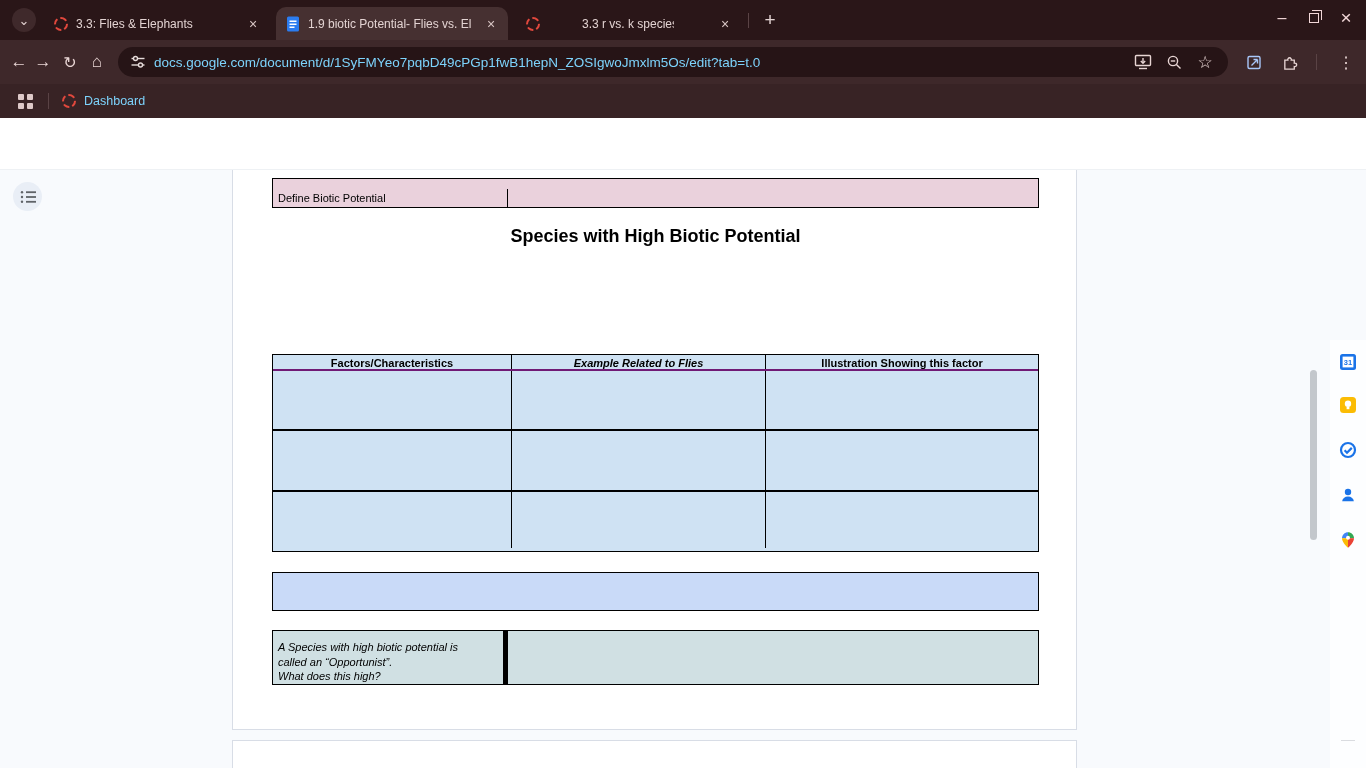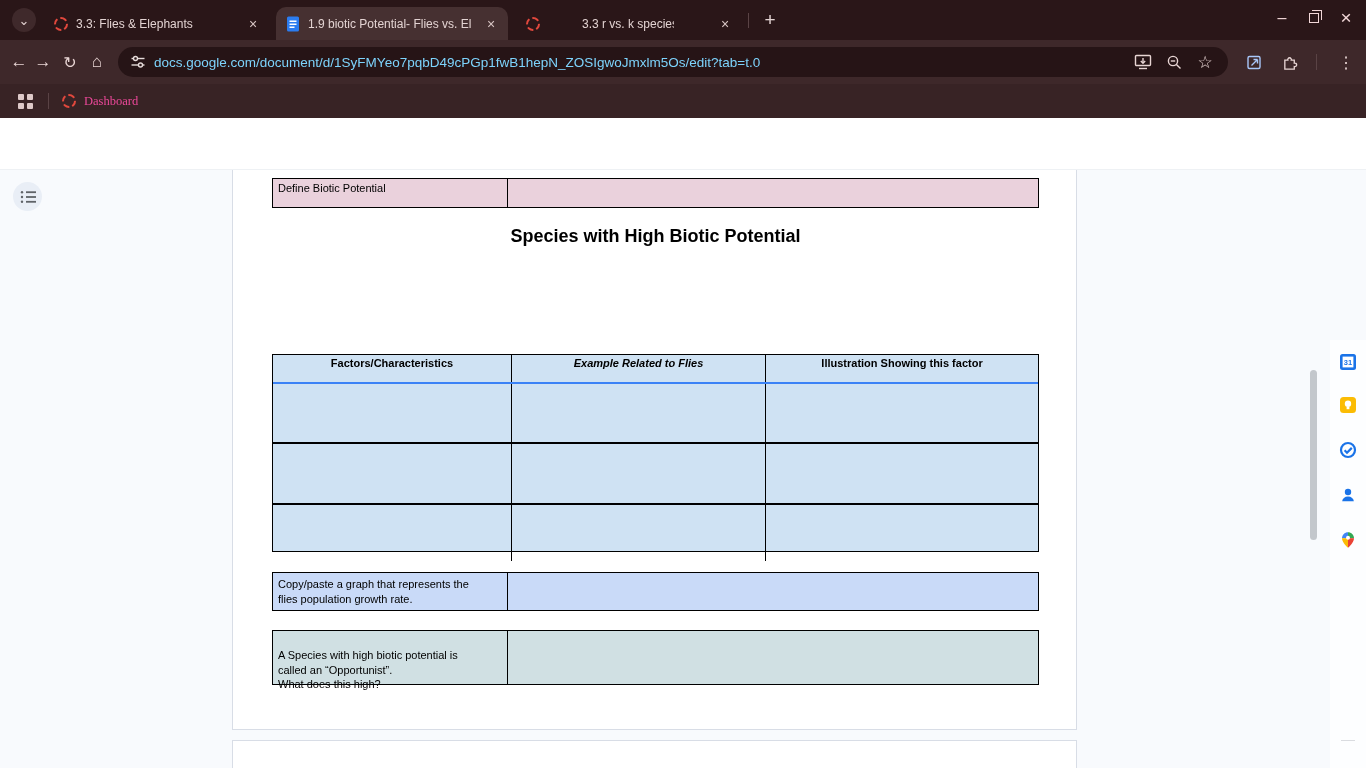--- a/index.html
+++ b/index.html
@@ -39,21 +39,21 @@
   .urltext { font-size:13.5px; margin-left:8px; white-space:nowrap; overflow:hidden; }
   .pill-icon { position:absolute; top:0; height:44px; width:24px; display:flex; align-items:center; justify-content:center; }
   .toolsep { position:absolute; left:1316px; top:14px; width:1px; height:16px; background:#5a4345; }
 
   
   .bookmarks { position:absolute; left:0; top:84px; width:100%; height:34px; background:#382325; }
   .appsgrid { position:absolute; left:18px; top:10px; display:grid; grid-template-columns:6px 6px; gap:3px; }
   .appsgrid span { width:6px; height:6px; background:#ddc9c8; border-radius:1px; }
   .bmsep { position:absolute; left:48px; top:9px; width:1px; height:16px; background:#5a4345; }
   .bookmark { position:absolute; left:62px; top:6px; height:22px; display:flex; align-items:center; gap:8px;
-    color:#ec4899; font-size:12.5px;font-family:Liberation Serif, serif; }
+    color:#7dd3fc; font-size:12.5px; }
 
   
   .docsheader { position:absolute; left:0; top:118px; width:100%; height:52px; background:#ffffff;
     border-bottom:1px solid #eef1f4; }
   .docslogo { position:absolute; left:18px; top:130px; }
   .doctitle { position:absolute; left:56px; top:130px; font-size:15.5px; color:#1f1f1f; white-space:nowrap; }
   .badge-viewonly { position:absolute; left:366px; top:130px; width:21px; height:20px; background:#f9ab00;
     border-radius:4px; display:flex; align-items:center; justify-content:center; }
   .hdr-ic { position:absolute; top:129px; width:22px; height:22px; display:flex; align-items:center;
     justify-content:center; color:#444746; }
@@ -81,44 +81,44 @@
   .content { position:absolute; left:0; top:170px; width:1366px; height:598px; background:#f8fafd; }
   .outline-btn { position:absolute; left:13px; top:12px; width:29px; height:29px; border-radius:50%;
     background:#e9eef6; display:flex; align-items:center; justify-content:center; }
   .page { position:absolute; left:232px; top:0; width:845px; height:560px; background:#fff;
     border:1px solid #d8dde6; border-top:none; }
   .page2 { position:absolute; left:232px; top:570px; width:845px; height:28px; background:#fff;
     border:1px solid #d8dde6; border-bottom:none; }
 
   .dtable { position:absolute; left:39px; width:767px; border:1px solid #000; display:flex; }
   .dcell { font-size:11px; line-height:14.5px; color:#000; padding:2px 5px; }
-  .t-define { top:8px; height:30px; background:#ead1dc; }
+  .t-define { top:8px; height:30px; background:#ead1dc;align-items:flex-end; }
   .t-define .c1 { width:235px; border-right:1px solid #000; }
   .t-define .c2 { flex:1; }
   .doc-heading { position:absolute; left:0; width:845px; top:56px; text-align:center;
     font-size:18px; font-weight:bold; color:#000; }
   .t-niches { top:94px; height:73px; background:#cfe2f3; }
   .t-niches .c1 { width:235px; border-right:1px solid #000; padding-top:5px; }
   .t-niches .c2 { flex:1; }
   .blankline { height:15px; }
   .t-factors { top:184px; height:198px; background:#cfe2f3; display:block; }
   .f-row { display:flex; }
-  .f-head { height:29px; border-bottom:2px solid #3b82f6; font-weight:bold; text-align:center; }
+  .f-head { height:16px; border-bottom:2px solid #701a75; font-weight:bold; text-align:center; }
   .f-head .dcell { padding-top:1px; }
   .fc1 { width:239px; border-right:1px solid #000; }
   .fc2 { width:254px; border-right:1px solid #000;font-style:italic; }
   .fc3 { flex:1; }
   .f-r1 { height:60px; border-bottom:2px solid #000; }
   .f-r2 { height:61px; border-bottom:2px solid #000; }
   .f-r3 { height:56px; }
   .t-graph { top:402px; height:39px; background:#c9daf8; }
   .t-graph .c1 { width:235px; border-right:1px solid #000; padding-top:4px; }
   .t-graph .c2 { flex:1; }
   .t-opportunist { top:460px; height:55px; background:#d0e0e3; }
-  .t-opportunist .c1 { width:235px; border-right:1px solid #000000; padding-top:17px; }
+  .t-opportunist .c1 { width:235px; border-right:5px solid #000000; padding-top:9px;font-style:italic; }
   .t-opportunist .c2 { flex:1; }
 
   
   .scrollbar { position:absolute; left:1310px; top:200px; width:7px; height:170px; background:#c3c7cc; border-radius:4px; }
   .sidepanel { position:absolute; left:1330px; top:170px; width:36px; height:598px; background:#fdfeff; }
   .sp-ic { position:absolute; left:9px; width:18px; height:18px; display:flex; align-items:center; justify-content:center; }
   .sp-divider { position:absolute; left:11px; top:400px; width:14px; height:1px; background:#dadce0; }
   .sp-plus { position:absolute; left:6px; top:426px; width:24px; height:24px; display:flex; align-items:center;
     justify-content:center; font-size:20px; color:#3c4043; }
 </style>
@@ -342,24 +342,20 @@
             <div class="dcell fc3"></div>
         </div>
         <div class="f-row f-r3">
           <div class="dcell fc1"></div>
             <div class="dcell fc2"></div>
             <div class="dcell fc3"></div>
         </div>
       </div>
 
       <div class="dtable t-graph">
-        <div class="dcell c1">
-          <div>Copy/paste a graph that represents the</div>
-          <div>flies population growth rate.</div>
-        </div>
         <div class="dcell c2"></div>
       </div>
 
       <div class="dtable t-opportunist">
         <div class="dcell c1">
           <div>A Species with high biotic potential is</div>
           <div>called an “Opportunist”.</div>
           <div>What does this high?</div>
         </div>
         <div class="dcell c2"></div>

